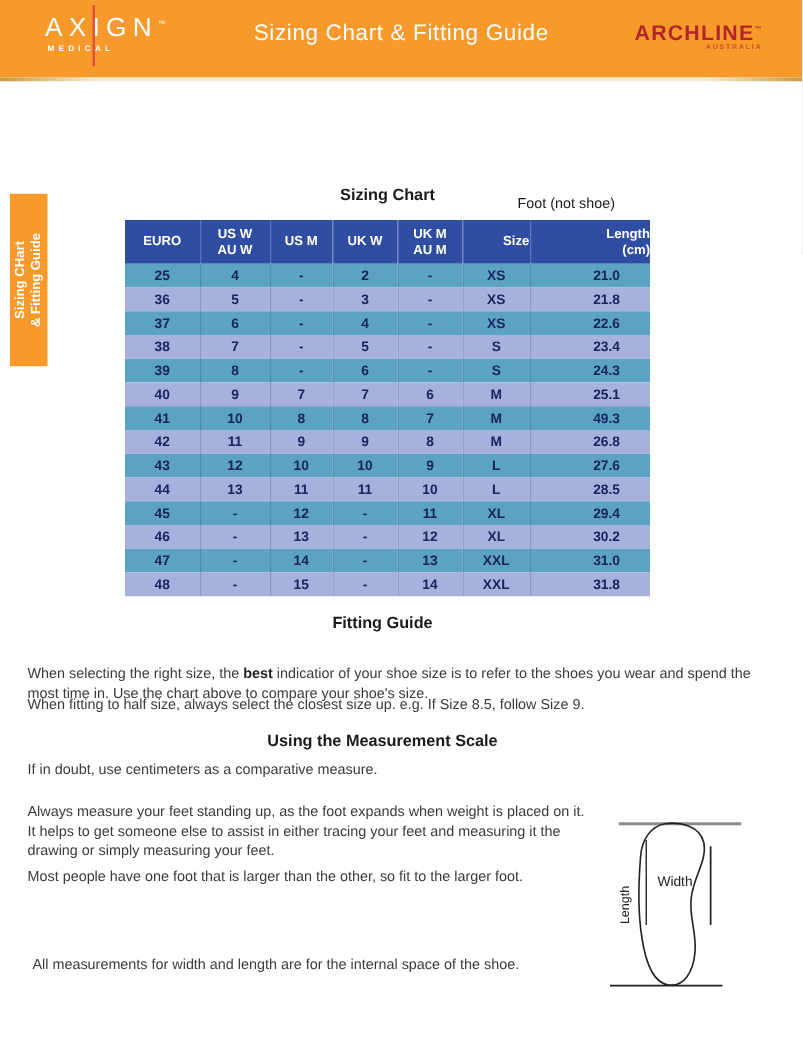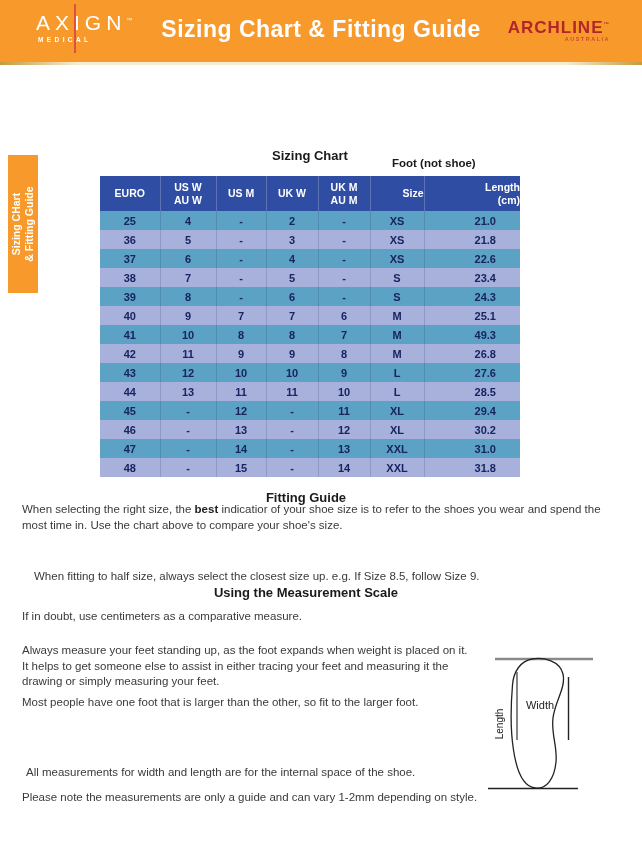--- a/index.html
+++ b/index.html
@@ -10,34 +10,34 @@
   
   .header{position:absolute;left:0;top:0;width:642px;height:62px;background:var(--orange);}
   .header-underline{position:absolute;left:0;top:62px;width:642px;height:3px;
     background:linear-gradient(90deg,#c79a3b 0%,#f6ecd2 12%,#f6ecd2 88%,#c79a3b 100%);}
   .axign{position:absolute;left:36px;top:9px;color:#fff;}
   .axign-name{font-size:21px;font-weight:500;letter-spacing:5px;line-height:22px;}
   .axign-tm{font-size:6px;vertical-align:super;letter-spacing:0;}
   .axign-sub{font-size:6.5px;font-weight:700;letter-spacing:3.4px;margin-top:2px;margin-left:2px;}
   .axign-redline{position:absolute;left:38px;top:-5px;width:2px;height:49px;background:#e0503c;}
   .header-title{position:absolute;left:0;top:16px;width:642px;text-align:center;
-    color:#fff;font-size:23px;font-weight:700;letter-spacing:0.5px;}
+    color:#fff;font-size:18px;font-weight:400;letter-spacing:0.5px;}
   .archline{position:absolute;right:32px;top:16px;text-align:left;}
   .archline-name{font-size:17px;font-weight:700;letter-spacing:1px;color:var(--archline-red);line-height:17px;}
   .archline-tm{font-size:5.5px;vertical-align:super;}
   .archline-sub{font-size:5.5px;font-weight:700;letter-spacing:1.5px;color:#d04a30;text-align:right;margin-top:0;}
   
   .side-tab{position:absolute;left:8px;top:155px;width:30px;height:138px;background:var(--orange);}
   .side-tab-text{position:absolute;left:50%;top:50%;transform:translate(-50%,-50%) rotate(-90deg);
     white-space:nowrap;color:#fff;font-weight:700;font-size:10.5px;line-height:13px;text-align:center;}
   
   .chart-title{position:absolute;left:100px;top:148px;width:420px;text-align:center;
     font-size:13px;font-weight:700;color:#1a1a1a;}
-  .foot-label{position:absolute;left:392px;top:157px;width:122px;text-align:left;
-    font-size:11.5px;font-weight:700;color:#1a1a1a;}
+  .foot-label{position:absolute;left:392px;top:157px;width:122px;text-align:center;
+    font-size:11.5px;font-weight:400;color:#1a1a1a;}
   table.sizing{position:absolute;left:100px;top:176px;width:420px;border-collapse:collapse;table-layout:fixed;}
   table.sizing col.c0{width:60px}table.sizing col.c1{width:56px}table.sizing col.c2{width:50px}
   table.sizing col.c3{width:52px}table.sizing col.c4{width:52px}table.sizing col.c5{width:54px}
   table.sizing col.c6{width:96px}
   table.sizing th{background:var(--header-blue);color:#fff;font-size:10.5px;font-weight:700;
     height:35px;padding:0;vertical-align:middle;border-right:1px solid rgba(255,255,255,0.22);}
   table.sizing th:last-child{border-right:none;}
   table.sizing th .thl1,table.sizing th .thl2{display:block;line-height:13px;}
   table.sizing td{font-size:11px;font-weight:700;color:var(--navy);height:19px;padding:0;
     text-align:center;border-right:1px solid rgba(10,30,90,0.16);}
@@ -250,29 +250,28 @@
       <td class="c2">15</td>
       <td class="c3">-</td>
       <td class="c4">14</td>
       <td class="c5">XXL</td>
       <td class="c6">31.8</td>
     </tr>
       </tbody>
   </table>
 
   <div class="sec-heading" style="top:490px">Fitting Guide</div>
-  <p class="para" style="top:502px;width:600px;margin:0"><span>When selecting the right size, the </span><b>best</b><span> indicatior of your shoe size is to refer to the shoes you wear and spend the most time in. Use the chart above to compare your shoe's size.</span></p>
-  <p class="para" style="top:557px;width:600px;margin:12px">When fitting to half size, always select the closest size up. e.g. If Size 8.5, follow Size 9.</p>
+  <p class="para" style="top:532px;width:600px;margin:0"><span>When selecting the right size, the </span><b>best</b><span> indicatior of your shoe size is to refer to the shoes you wear and spend the most time in. Use the chart above to compare your shoe's size.</span></p>
+  <p class="para" style="top:557px;width:600px;margin:0">When fitting to half size, always select the closest size up. e.g. If Size 8.5, follow Size 9.</p>
 
   <div class="sec-heading" style="top:585px">Using the Measurement Scale</div>
   <p class="para" style="top:643px;width:448px;margin:0">Always measure your feet standing up, as the foot expands when weight is placed on it. It helps to get someone else to assist in either tracing your feet and measuring it the drawing or simply measuring your feet.</p>
   <p class="para" style="top:609px;width:600px;margin:0">If in doubt, use centimeters as a comparative measure.</p>
   <p class="para" style="top:695px;width:470px;margin:0">Most people have one foot that is larger than the other, so fit to the larger foot.</p>
   <p class="para" style="top:761px;width:470px;margin:4px">All measurements for width and length are for the internal space of the shoe.</p>
-  <p class="para" style="top:790px;width:470px;margin:0">Please note the measurements are only a guide and can vary 1-2mm depending on style.</p>
 
   <svg class="foot-diagram" width="157" height="172" viewBox="0 0 157 172">
     <line x1="12" y1="31" x2="110" y2="31" stroke="#8a8a8a" stroke-width="2.4"></line>
     <path fill="none" stroke="#222" stroke-width="1.3" d="M 49 31
          C 38 33, 30.5 43, 29.5 57
          C 28 75, 27 100, 30.5 122
          C 33.5 142, 40 158.5, 52 160
          C 64 161.5, 71.5 150, 73 134
          C 74.5 118, 68 106, 70 90
          C 72 73, 83 60, 80 46

